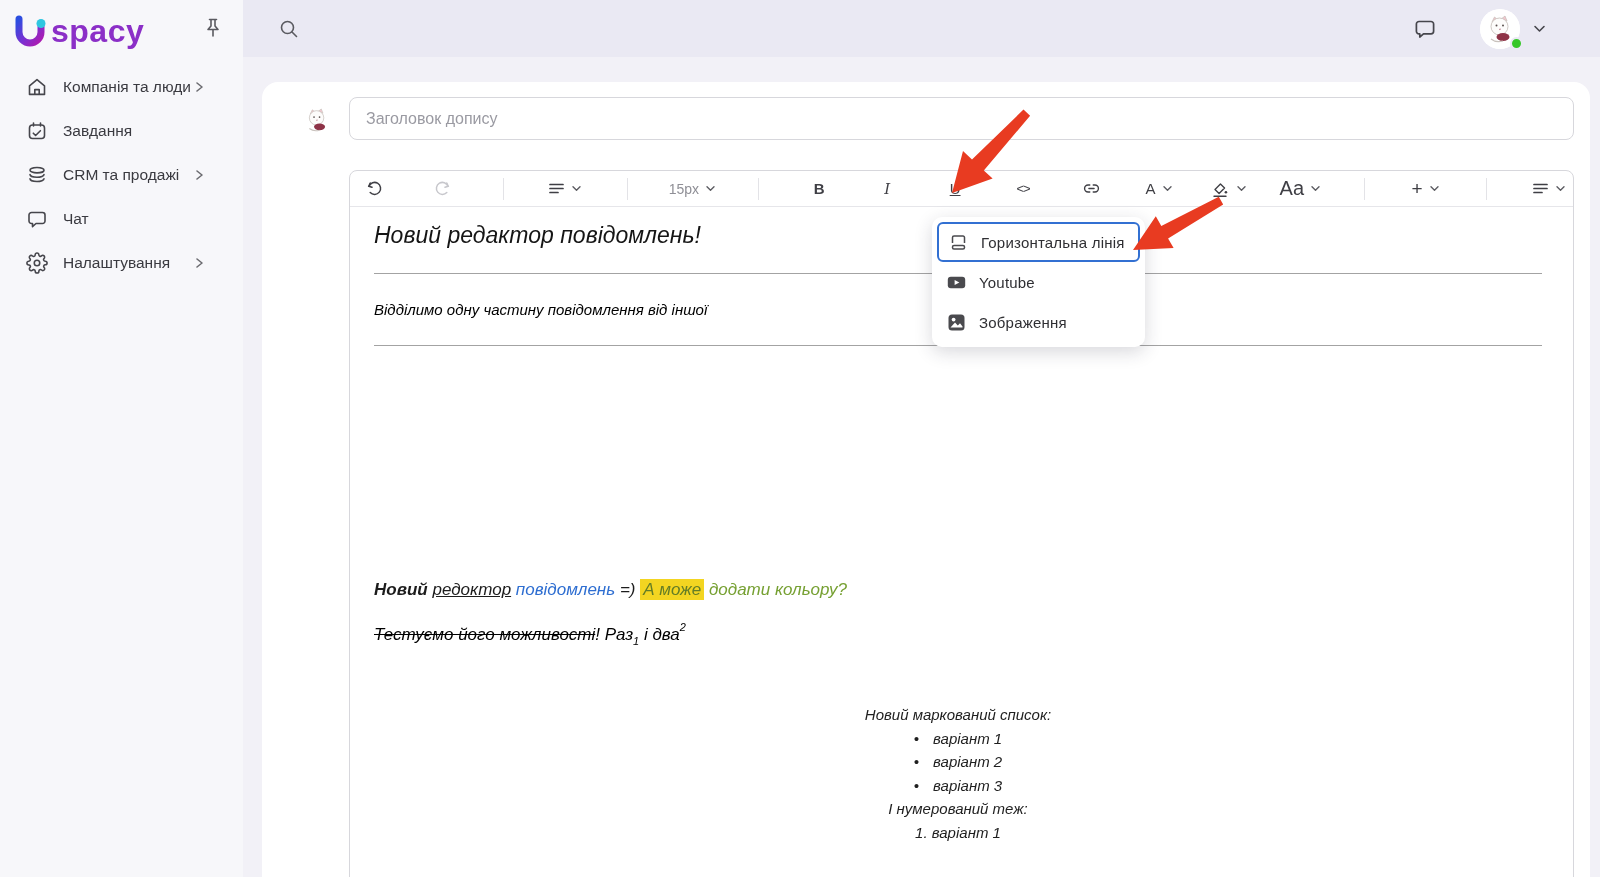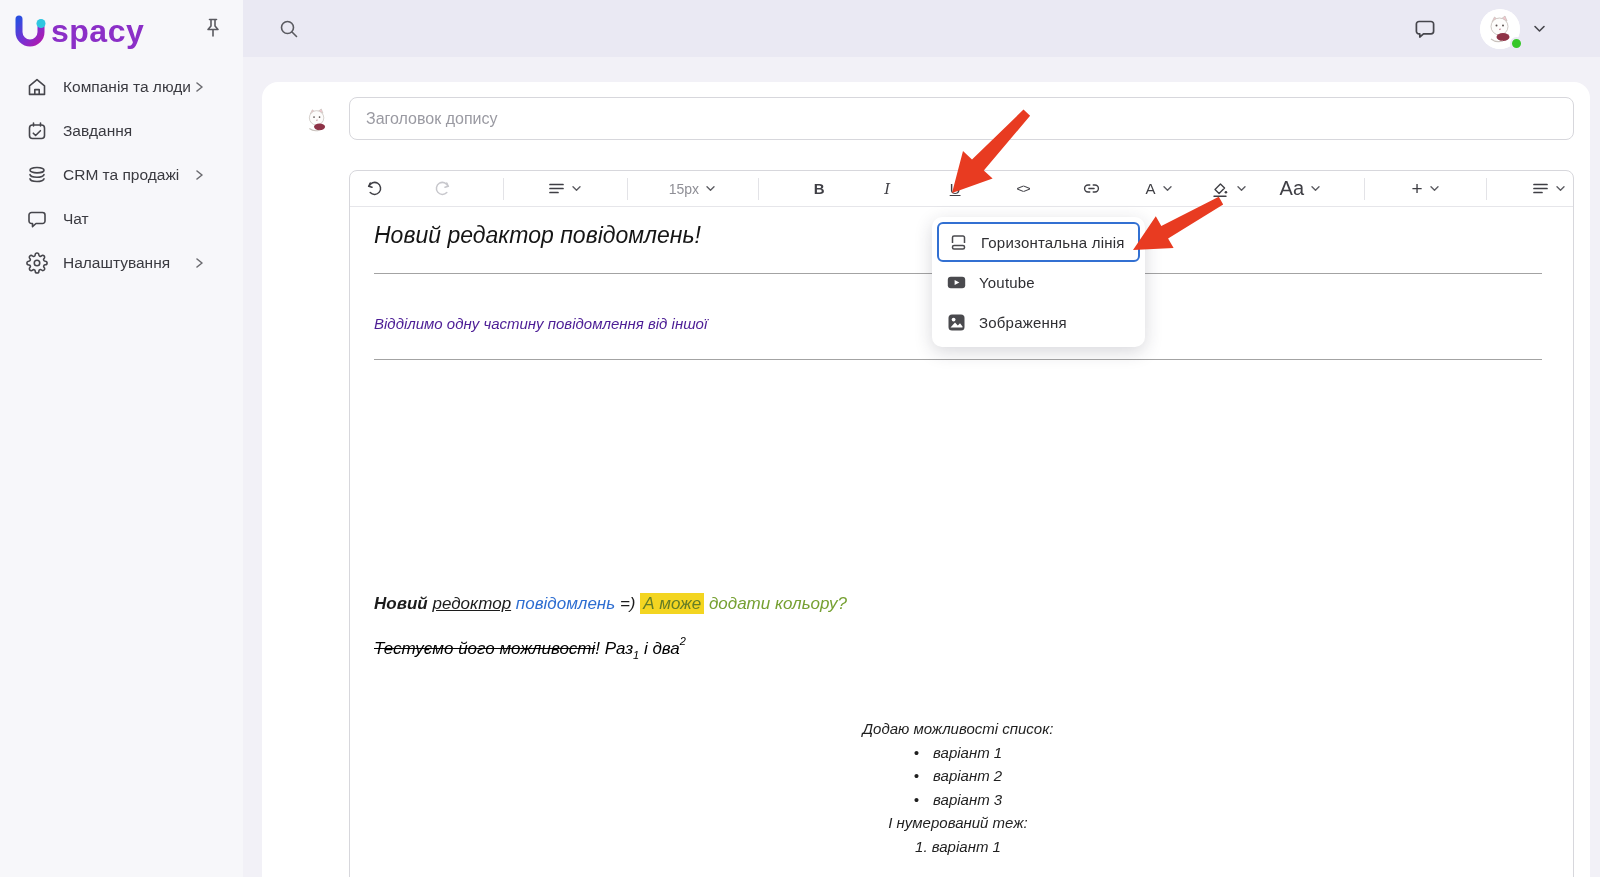--- a/index.html
+++ b/index.html
@@ -47,21 +47,21 @@
   .tb-italic { font-style:italic; font-family:"DejaVu Serif",serif; }
   .tb-underline { text-decoration:underline; }
   .tb-code { font-size:13px; letter-spacing:-1px; }
   .tb-plus { font-size:19px; font-weight:400; }
   .tb-aa { font-size:20px; }
 
   .ed-content { padding:0 31px 20px 24px; cursor:text;font-style:italic; }
   .ed-heading { font-size:23px; font-weight:400; color:#151515; margin-top:13px; line-height:30px; }
   .ed-hr { border:none; border-top:1px solid #a3a3a3; margin-top:23px; }
   .ed-hr2 { border:none; border-top:1px solid #a3a3a3; margin-top:25px; }
-  .ed-para { font-size:15px; color:#4c1d95; margin-top:40px; line-height:20px; }
+  .ed-para { font-size:15px; color:#000000; margin-top:26px; line-height:20px; }
   .ed-rich { font-size:17px; color:#1c1c1c; margin-top:231px; line-height:26px; }
   .ed-rich .rt-bold { font-weight:bold; }
   .ed-rich .rt-underline { text-decoration:underline; }
   .ed-rich .rt-blue { color:#2e6ed1; }
   .ed-rich .rt-highlight { background:#f3d521; color:#647d26; padding:1px 3px; }
   .ed-rich .rt-green { color:#76a032; }
   .ed-strike-line { font-size:17px; color:#000000; margin-top:11px; line-height:26px; }
   .ed-strike-line .rt-strike { text-decoration:line-through; }
   .rt-sub { font-size:11px; vertical-align:-5px; }
   .rt-sup { font-size:11px; vertical-align:9px; }
@@ -356,21 +356,21 @@
         <span class="rt-blue">повідомлень</span>
         <span>=)</span>
         <span class="rt-highlight">А може</span>
         <span class="rt-green">додати кольору?</span>
       </div>
 
       <div class="ed-strike-line"><span class="rt-strike">Тестуємо його можливості</span><span>! Раз</span><span class="rt-sub">1</span>
         <span>і два</span><span class="rt-sup">2</span></div>
 
       <div class="ed-center">
-        <div>Додаю можливості список:</div>
+        <div>Новий маркований список:</div>
         <div><span class="bullet">•</span><span>варіант 1</span></div>
         <div><span class="bullet">•</span><span>варіант 2</span></div>
         <div><span class="bullet">•</span><span>варіант 3</span></div>
         <div>І нумерований теж:</div>
         <div>1. варіант 1</div>
       </div>
     </div>
   </div>
 </div>
 

